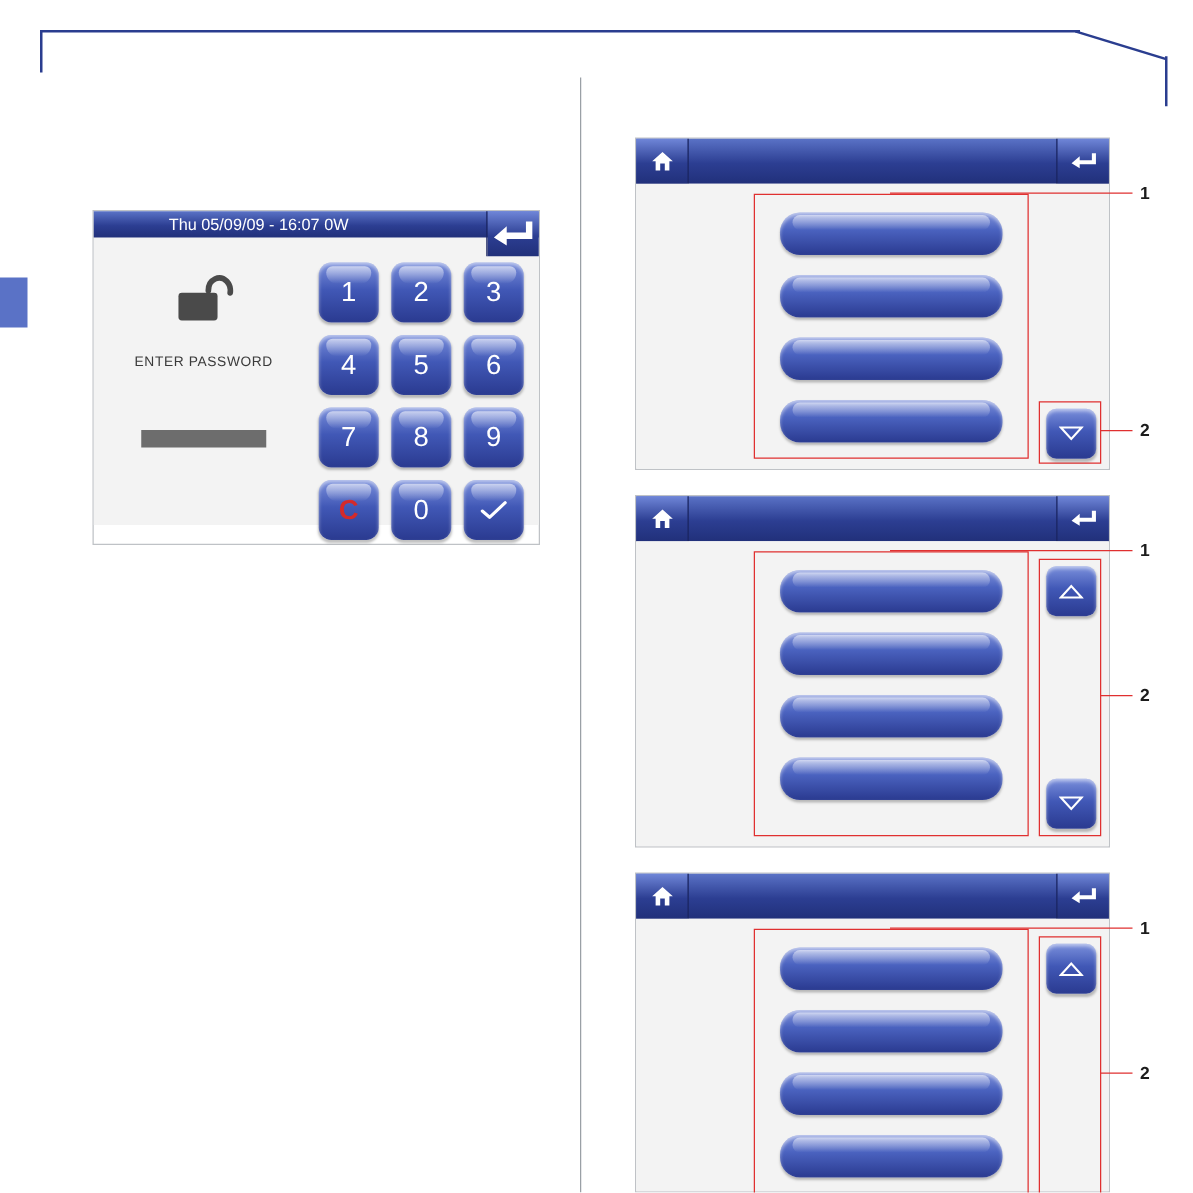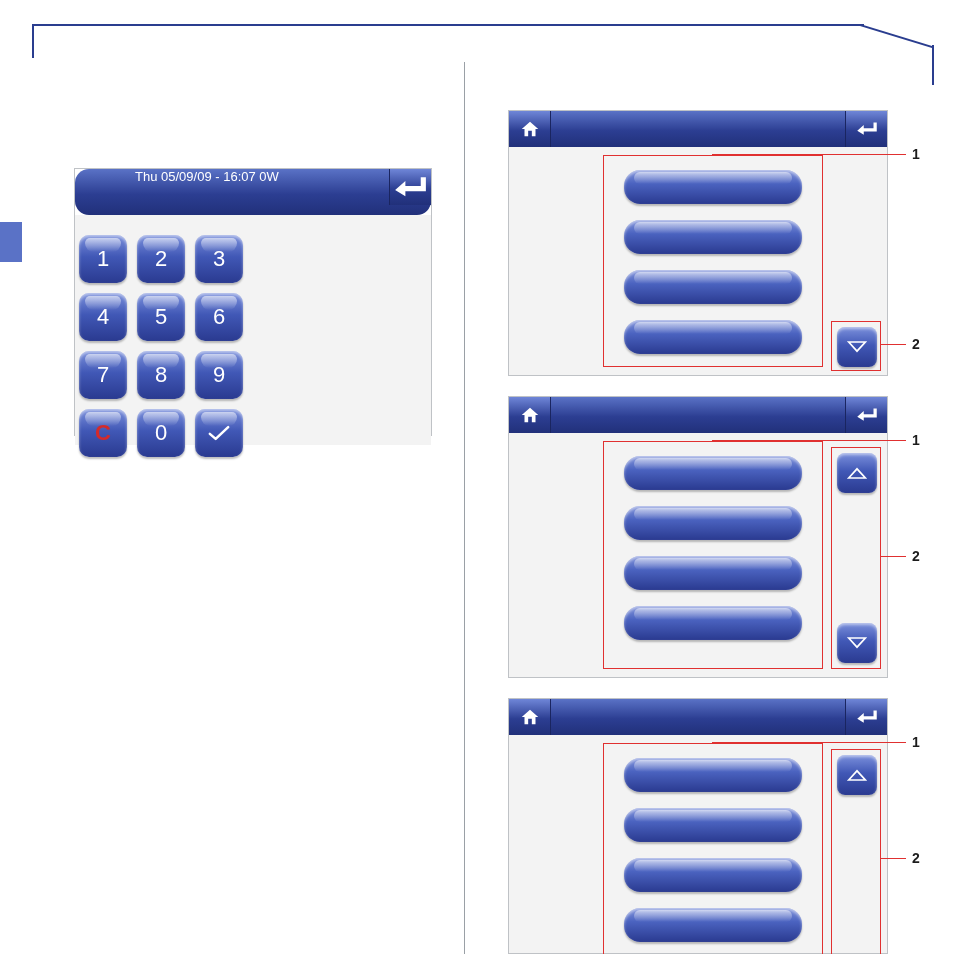--- a/index.html
+++ b/index.html
@@ -65,29 +65,28 @@
   .pw-panel {
     position: absolute;
     top: 168px;
     left: 74px;
     width: 358px;
     height: 268px;
     background: #ffffff;
     border: 1px solid #bfc2c6;
   }
   .pw-header {
-    height: 46px;
+    height: 21px;
     background: linear-gradient(#5a72c6, #2c3e92 55%, #21307a);
     display: flex;
-    align-items: flex-start;
+    align-items: center;
     padding-left: 60px;
     color: #ffffff;
     font-size: 13px;
     position: relative;
-    border-radius: 14px;
   }
   .pw-back {
     position: absolute;
     right: 0; top: 0;
     width: 42px; height: 36px;
     background: linear-gradient(#6f86d8, #2c3e92 55%, #21307a);
     border-left: 1px solid #1a2560;
     display: flex; align-items: center; justify-content: center;
   }
   .pw-body {
@@ -250,20 +249,28 @@
 <div class="pw-panel">
   <div class="pw-header">
     <span>Thu 05/09/09 - 16:07   0W</span>
     <div class="pw-back">
       <svg viewBox="0 0 32 24">
         <path d="M4 14 L12 7 L12 11 L24 11 L24 4 L28 4 L28 15 L12 15 L12 19 Z" fill="#ffffff"></path>
       </svg>
     </div>
   </div>
   <div class="pw-body">
+    <div class="pw-left">
+      <svg class="lock-icon" viewBox="0 0 60 50">
+        <path d="M34 20 C34 10 44 6 50 12 C54 16 53 22 53 22" stroke="#4a4a4a" stroke-width="5" fill="none" stroke-linecap="round"></path>
+        <rect x="8" y="22" width="34" height="24" rx="3" fill="#4a4a4a"></rect>
+      </svg>
+      <div class="pw-label">ENTER PASSWORD</div>
+      <div class="pw-entry"></div>
+    </div>
     <div class="keypad">
       <div class="key">1</div>
       <div class="key">2</div>
       <div class="key">3</div>
       <div class="key">4</div>
       <div class="key">5</div>
       <div class="key">6</div>
       <div class="key">7</div>
       <div class="key">8</div>
       <div class="key">9</div>

